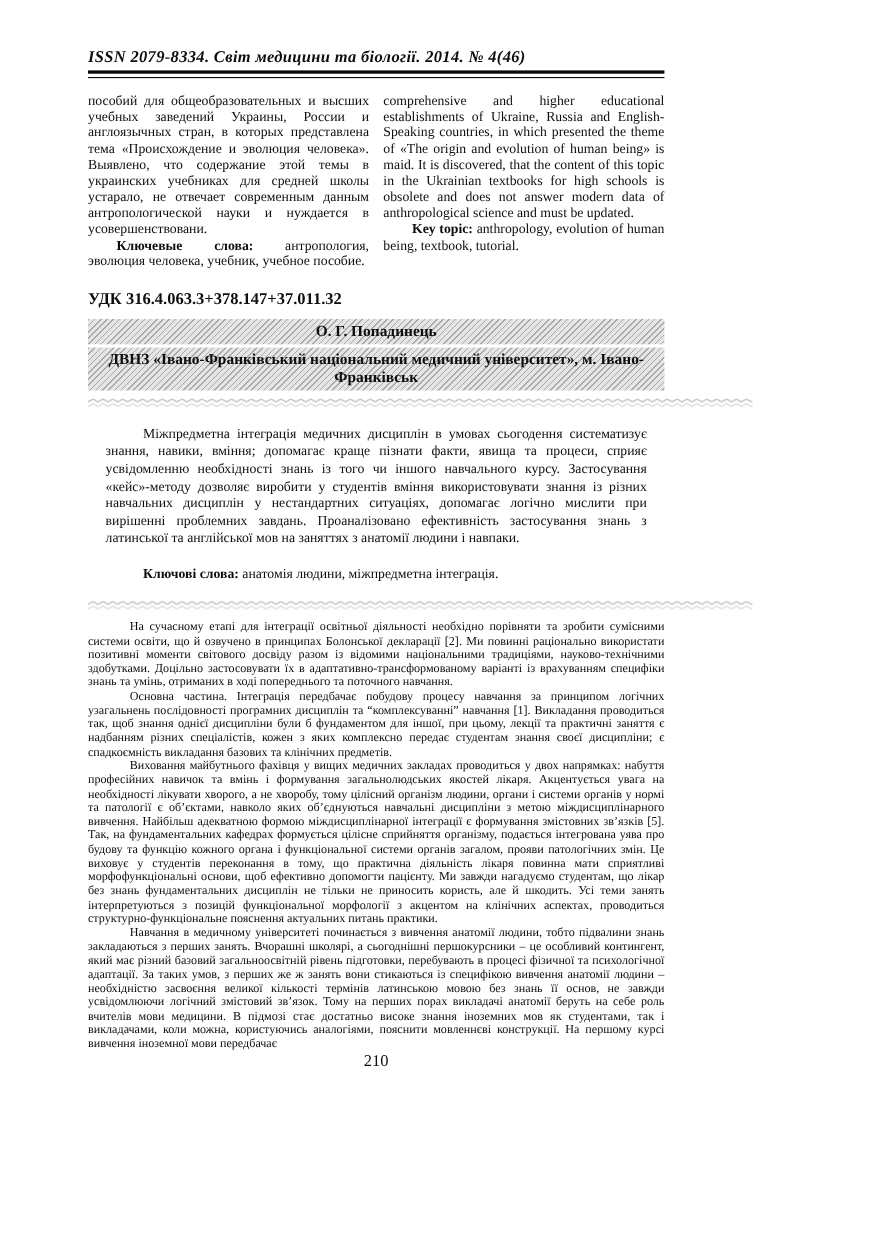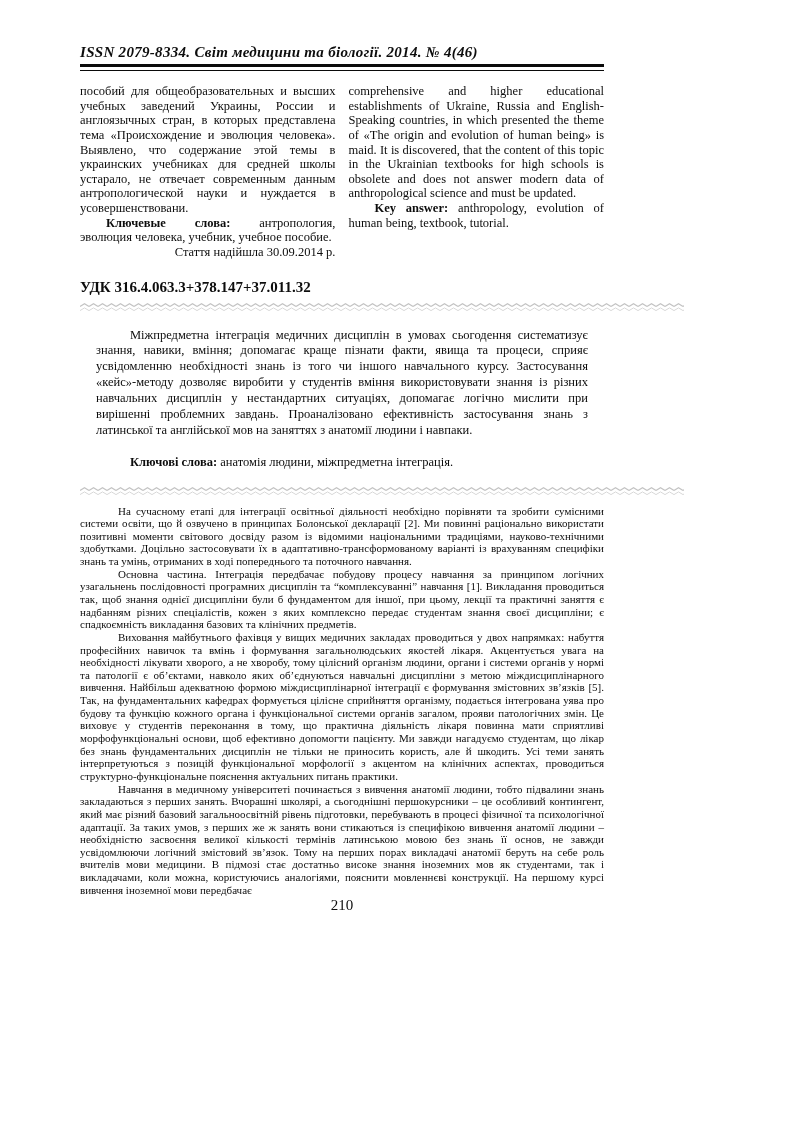--- a/index.html
+++ b/index.html
@@ -59,30 +59,34 @@
 <div class="page">
 
   <div class="journal-header">ISSN 2079-8334. Світ медицини та біології. 2014. № 4(46)</div>
   <div class="rule-thick"></div>
   <div class="rule-thin"></div>
 
   <div class="columns">
     <div class="col">
       <p>пособий для общеобразовательных и высших учебных заведений Украины, России и англоязычных стран, в которых представлена тема «Происхождение и эволюция человека». Выявлено, что содержание этой темы в украинских учебниках для средней школы устарало, не отвечает современным данным антропологической науки и нуждается в усовершенствовани.</p>
       <p class="kw"><span class="kw-label">Ключевые слова:</span><span> антропология, эволюция человека, учебник, учебное пособие.</span></p>
-      <p class="received">Стаття надійшла 30.09.2014 р.</p>
     </div>
     <div class="col">
       <p>comprehensive and higher educational establishments of Ukraine, Russia and English-Speaking countries, in which presented the theme of «The origin and evolution of human being» is maid. It is discovered, that the content of this topic in the Ukrainian textbooks for high schools is obsolete and does not answer modern data of anthropological science and must be updated.</p>
-      <p class="kw"><span class="kw-label">Key answer:</span><span> anthropology, evolution of human being, textbook, tutorial.</span></p>
+      <p class="kw"><span class="kw-label">Key topic:</span><span> anthropology, evolution of human being, textbook, tutorial.</span></p>
     </div>
   </div>
 
   <div class="udc">УДК 316.4.063.3+378.147+37.011.32</div>
 
+  <div class="author-block">
+    <div class="hatch"><span>О. Г. Попадинець</span></div>
+    <div class="hatch-gap"></div>
+    <div class="hatch"><span>ДВНЗ «Івано-Франківський національний медичний університет», м. Івано-Франківськ</span></div>
+  </div>
 
 
   <svg class="zigzag" width="640" height="9" xmlns="http://www.w3.org/2000/svg">
     <defs>
       <pattern id="zig1" width="9" height="9" patternUnits="userSpaceOnUse">
         <path d="M0 3.5 L4.5 0.8 L9 3.5" fill="none" stroke="#c3c3c3" stroke-width="1.2"></path>
         <path d="M0 7.6 L4.5 4.9 L9 7.6" fill="none" stroke="#d8d8d8" stroke-width="1"></path>
       </pattern>
     </defs>
     <rect width="640" height="9" fill="url(#zig1)"></rect>

